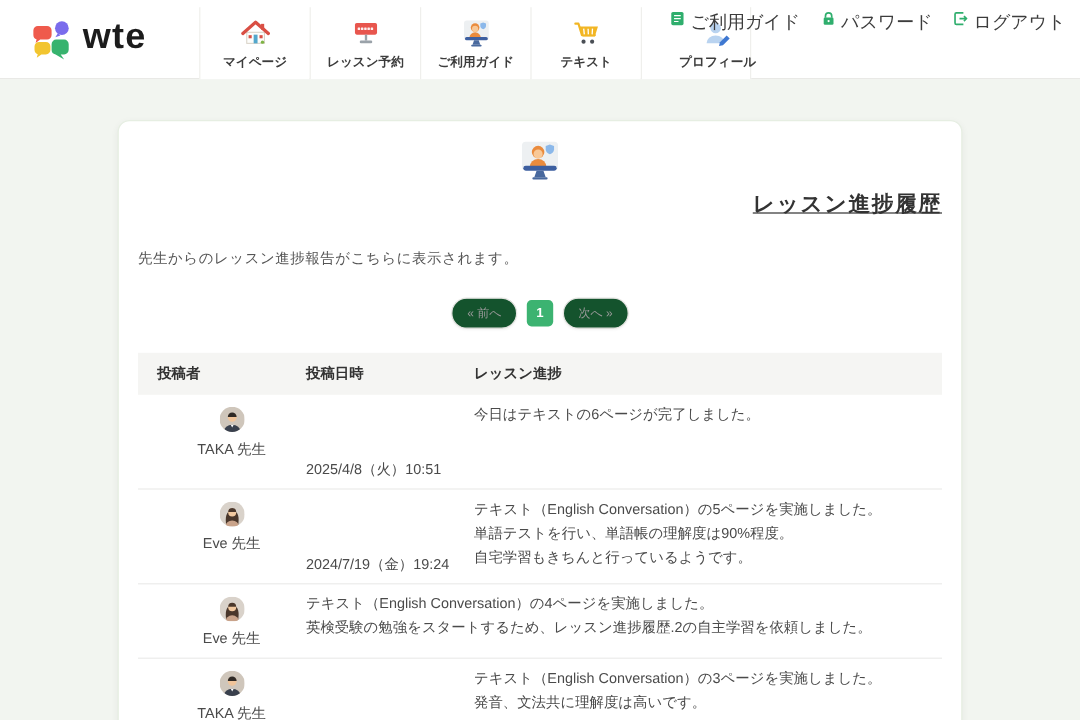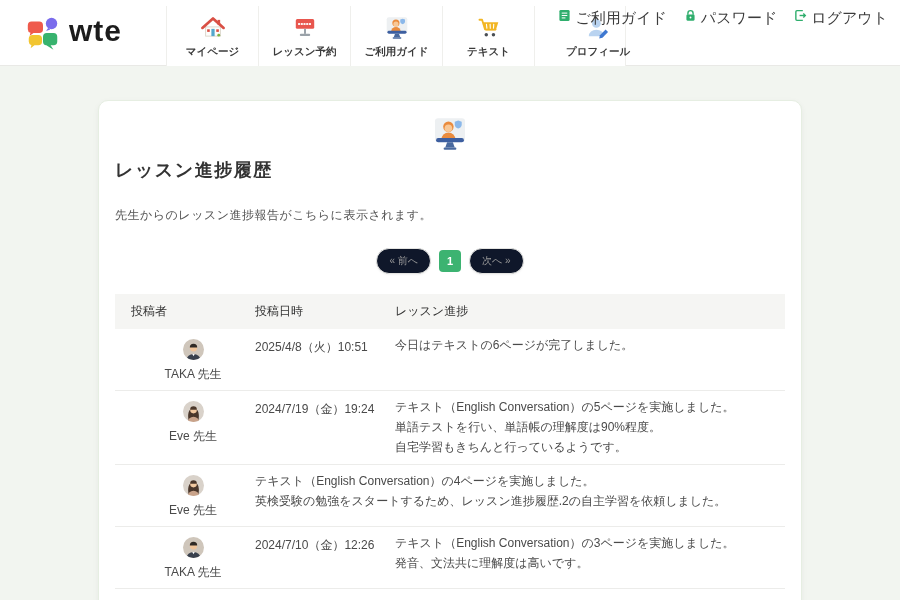--- a/index.html
+++ b/index.html
@@ -20,38 +20,38 @@
 
   .top-links { position:absolute; top:9px; right:12px; display:flex; gap:17px; }
   .top-link { display:flex; align-items:flex-start; gap:4px; font-size:15px; color:#3c3c3c; cursor:pointer; text-decoration:none; }
   .link-icon { width:13px; height:13px; }
 
   
   .main { height:534px; background:#f2f5f0; }
   .card { width:704px; margin:0 auto; position:relative; top:34px; background:#fff; border:1px solid #e6eee2; border-radius:10px; box-shadow:0 2px 6px rgba(0,0,0,0.05); padding:14px 16px 24px; min-height:456px; }
 
   .title-icon { display:block; margin:0 auto; width:42px; height:38px; }
-  .page-title { margin-top:5px; text-align:left; font-size:18px; font-weight:bold; color:#333; letter-spacing:1.5px; }
+  .page-title { margin-top:5px; text-align:right; font-size:18px; font-weight:bold; color:#333; letter-spacing:1.5px;text-decoration:underline; }
   .page-subtitle { margin-top:25px; text-align:left; font-size:12px; color:#555; letter-spacing:0.5px; }
 
   .pager { margin-top:24px; display:flex; justify-content:center; align-items:center; gap:8px; }
-  .pg-btn { background:#0f172a; border:1px solid #e4e4e1; border-radius:14px; padding:5px 12px; font-size:10px; color:#999; box-shadow:0 1px 2px rgba(0,0,0,0.05); cursor:pointer; font-family:inherit; }
+  .pg-btn { background:#14532d; border:1px solid #e4e4e1; border-radius:14px; padding:5px 12px; font-size:10px; color:#999; box-shadow:0 1px 2px rgba(0,0,0,0.05); cursor:pointer; font-family:inherit; }
   .pg-cur { width:22px; height:22px; background:#3cb371; border-radius:4px; color:#fff; font-size:11px; font-weight:bold; display:inline-flex; align-items:center; justify-content:center; cursor:pointer; }
 
   .table { margin-top:20px; width:100%; }
-  .thead { display:flex; background:#f5f5f3; font-size:12px; font-weight:normal; color:#333; padding:9px 0; }
+  .thead { display:flex; background:#f5f5f3; font-size:12px; font-weight:bold; color:#333; padding:9px 0; }
   .cell.c1 { width:140px; padding-left:16px; }
   .cell.c2 { width:140px; }
   .cell.c3 { flex:1; padding-right:16px; }
   .trow { display:flex; border-bottom:1px solid #ececea; padding:7px 0; align-items:flex-start; font-size:12px; color:#4a4a4a; }
   .poster { display:flex; align-items:center; gap:6px; padding-top:1px; }
   .avatar { width:21px; height:21px; border-radius:50%; overflow:hidden; display:inline-flex; flex-shrink:0; }
   .avatar svg { width:21px; height:21px; }
   .poster-name { white-space:nowrap; }
-  .date { padding-top:4px; }
+  .date { padding-top:4px;margin-top:44px; }
   .pline { line-height:1.65; }
   .trow .cell.c2, .poster { padding-top:3px;flex-direction:column; }
 </style>
 </head>
 <body>
 
 <svg width="0" height="0" style="position:absolute" aria-hidden="true">
   <symbol id="wte-logo-icon" viewBox="0 0 40 40">
     <path d="M4 12 a4 4 0 0 1 4 -4 h8 a4 4 0 0 1 4 4 v4 a4 4 0 0 1 -4 4 h-6 l-4 3 l.8 -3.2 a4 4 0 0 1 -2.8 -3.8 z" fill="#ef5a4c"></path>
     <circle cx="29" cy="10" r="6" fill="#7a6cec"></circle>

